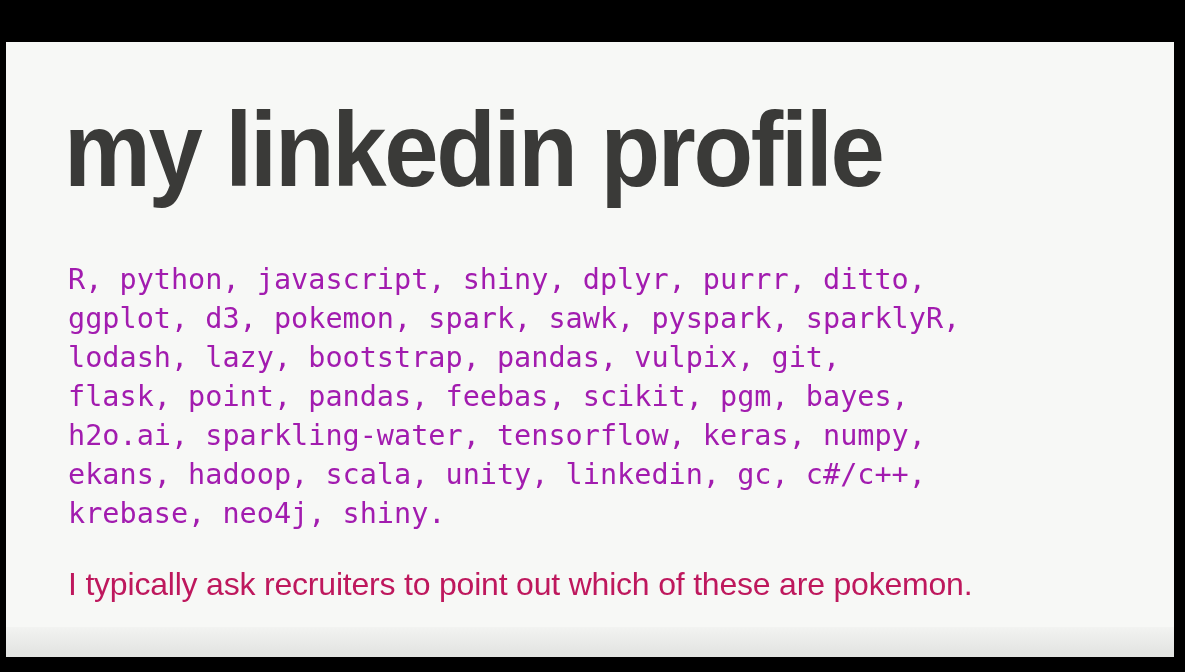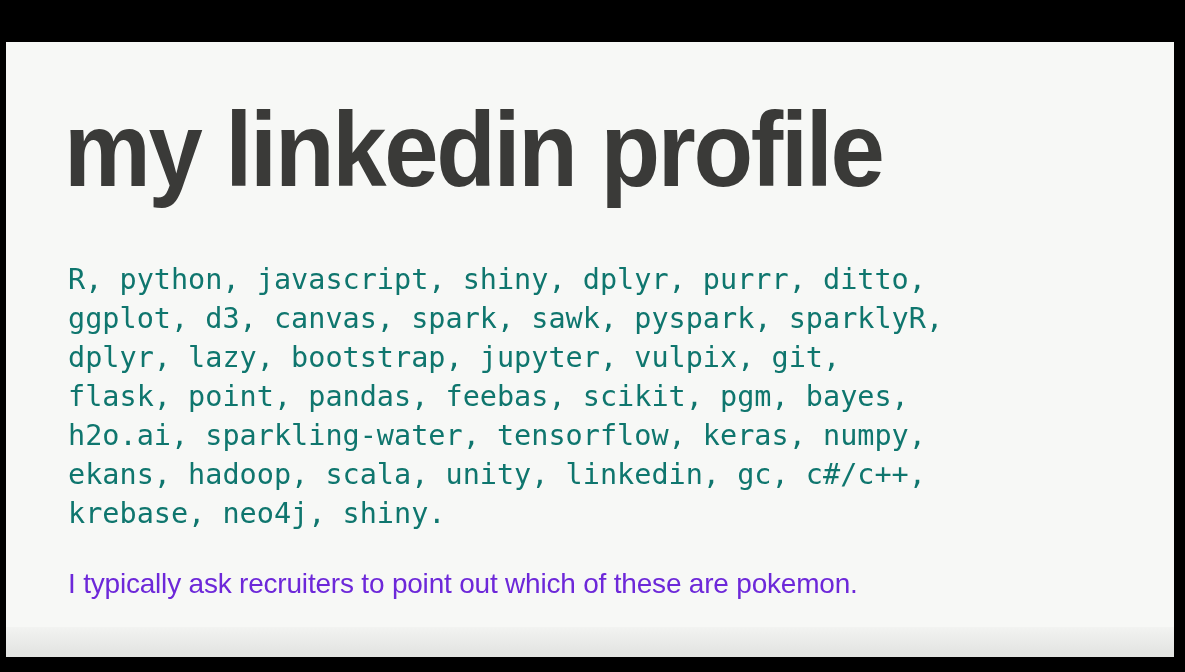--- a/index.html
+++ b/index.html
@@ -58,37 +58,37 @@
     position: absolute;
     left: 62px;
     top: 218px;
     width: 1060px;
   }
   .keyword-line {
     font-family: "DejaVu Sans Mono", "Liberation Mono", monospace;
     font-size: 28.5px;
     line-height: 39px;
     font-weight: 400;
-    color: #0f766e;
+    color: #a21caf;
     letter-spacing: 0px;
     white-space: pre;
   }
 
   
   .remark {
     position: absolute;
     left: 62px;
     top: 521px;
     width: 1070px;
     margin: 0;
     font-family: "Liberation Sans", sans-serif;
-    font-size: 28px;
+    font-size: 32px;
     line-height: 42px;
     font-weight: 400;
-    color: #6d28d9;
+    color: #be185d;
     letter-spacing: -0.2px;
     white-space: nowrap;
   }
 
   
   .footer-band {
     position: absolute;
     left: 0;
     right: 0;
     bottom: 0;
@@ -130,22 +130,22 @@
 <body>
 
 <div class="slide-frame">
 
   <div class="slide-canvas">
 
     <h1 class="slide-title">my linkedin profile</h1>
 
     <div class="keyword-block">
       <div class="keyword-line">R, python, javascript, shiny, dplyr, purrr, ditto,</div>
-      <div class="keyword-line">ggplot, d3, canvas, spark, sawk, pyspark, sparklyR,</div>
-      <div class="keyword-line">dplyr, lazy, bootstrap, jupyter, vulpix, git,</div>
+      <div class="keyword-line">ggplot, d3, pokemon, spark, sawk, pyspark, sparklyR,</div>
+      <div class="keyword-line">lodash, lazy, bootstrap, pandas, vulpix, git,</div>
       <div class="keyword-line">flask, point, pandas, feebas, scikit, pgm, bayes,</div>
       <div class="keyword-line">h2o.ai, sparkling-water, tensorflow, keras, numpy,</div>
       <div class="keyword-line">ekans, hadoop, scala, unity, linkedin, gc, c#/c++,</div>
       <div class="keyword-line">krebase, neo4j, shiny.</div>
     </div>
 
     <p class="remark">I typically ask recruiters to point out which of these are pokemon.</p>
 
     <div class="footer-band">
       <div class="footer-pagenum">5</div>

